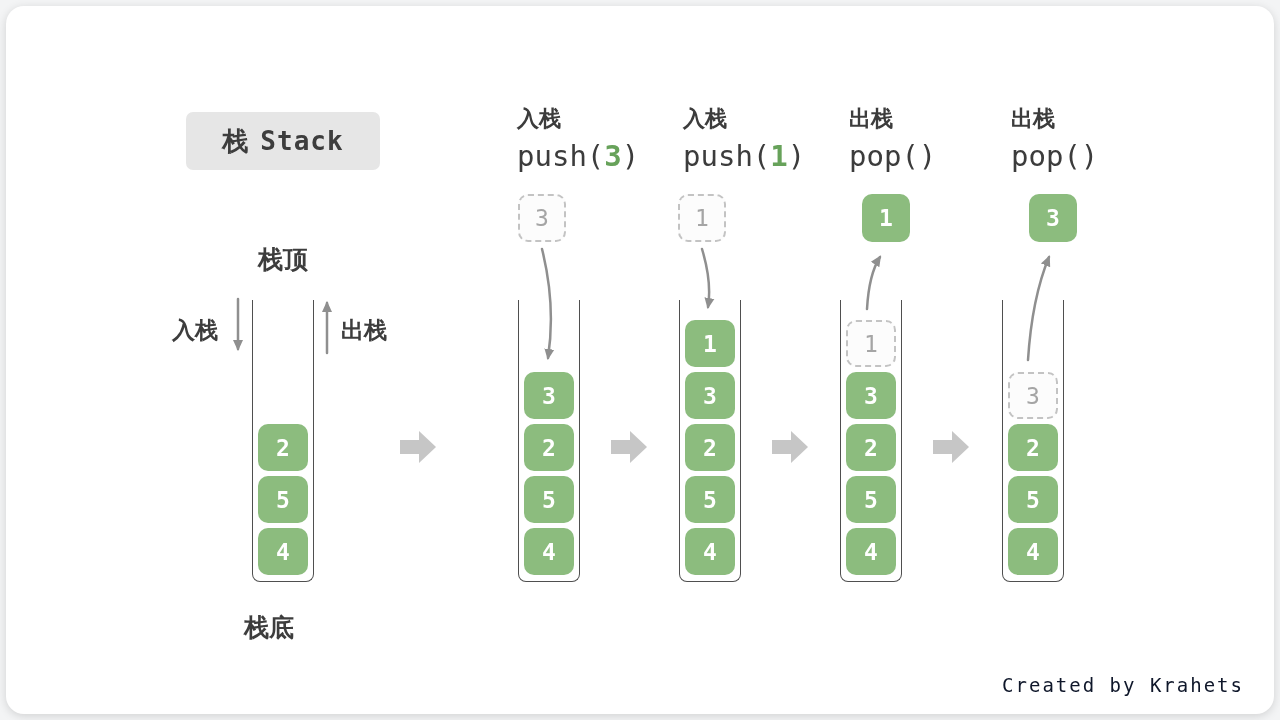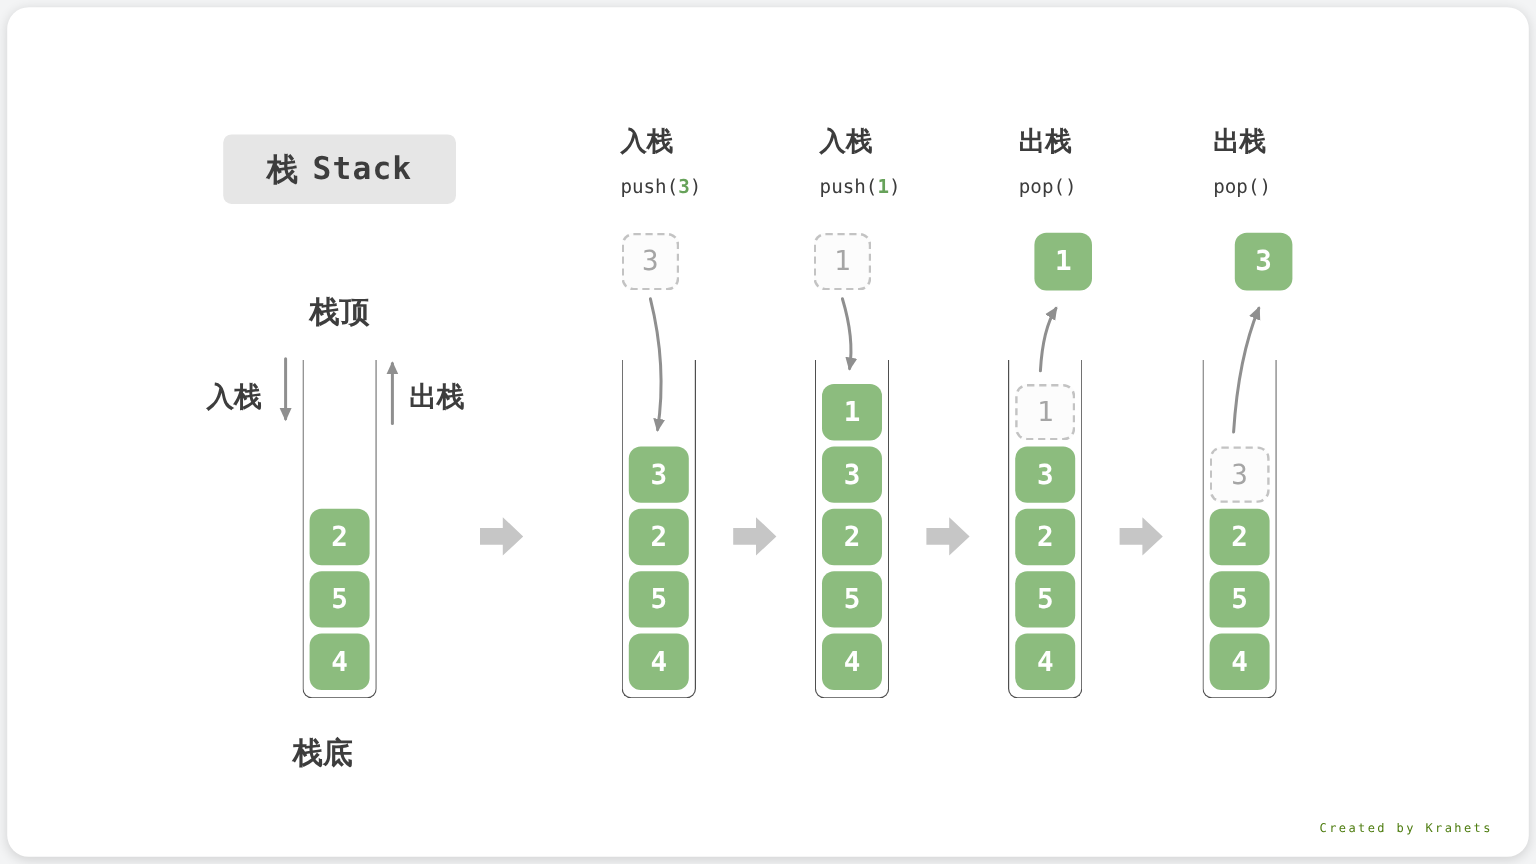--- a/index.html
+++ b/index.html
@@ -12,37 +12,37 @@
              border-radius:7px;display:flex;align-items:center;justify-content:center;
              color:#3d3d3d;font-size:26px;font-weight:bold;}
   .title-box .zh{font-family:"DejaVu Sans",sans-serif;}
   .title-box .en{font-family:"DejaVu Sans Mono",monospace;margin-left:12px;letter-spacing:1px;}
 
   .cjk-label{position:absolute;color:#3d3d3d;font-weight:bold;font-size:23px;white-space:nowrap;text-align:center;}
   .centered{transform:translateX(-50%);}
 
   .col-header{position:absolute;top:106px;color:#3c3c3c;}
   .col-header .hdr-zh{font-size:22px;font-weight:bold;line-height:26px;margin-bottom:11px;}
-  .col-header .hdr-code{font-family:"DejaVu Sans Mono",monospace;font-size:16px;line-height:26px;}
+  .col-header .hdr-code{font-family:"DejaVu Sans Mono",monospace;font-size:29px;line-height:26px;}
   .col-header .hdr-arg{color:#67a25a;font-weight:bold;}
 
   .stack-well{position:absolute;width:60px;height:281px;border-left:1.5px solid #4f4f4f;
               border-right:1.5px solid #4f4f4f;border-bottom:1.5px solid #4f4f4f;
               border-radius:0 0 8px 8px;background:transparent;}
 
   .box{position:absolute;width:50px;height:47px;border-radius:10px;background:#8cbc7e;
        display:flex;align-items:center;justify-content:center;color:#ffffff;
        font-family:"DejaVu Sans Mono",monospace;font-weight:bold;font-size:23px;}
   .box.ghost{background:#fcfcfc;border:2px dashed #c3c3c3;color:#a5a5a5;
              width:46px;height:43px;font-weight:normal;}
   .box.float{width:48px;height:48px;}
   .box.float.ghost{width:44px;height:44px;}
 
-  .watermark{position:absolute;right:36px;bottom:24px;color:#4d7c0f;
-             font-family:"DejaVu Sans Mono",monospace;font-size:10px;letter-spacing:2px;}
+  .watermark{position:absolute;right:36px;bottom:24px;color:#0f172a;
+             font-family:"DejaVu Sans Mono",monospace;font-size:19px;letter-spacing:2px;}
 </style>
 </head>
 <body>
 
 <div class="canvas">
   <div class="card"></div>
 
   <div class="title-box">
     <span class="zh">栈</span>
     <span class="en">Stack</span>

